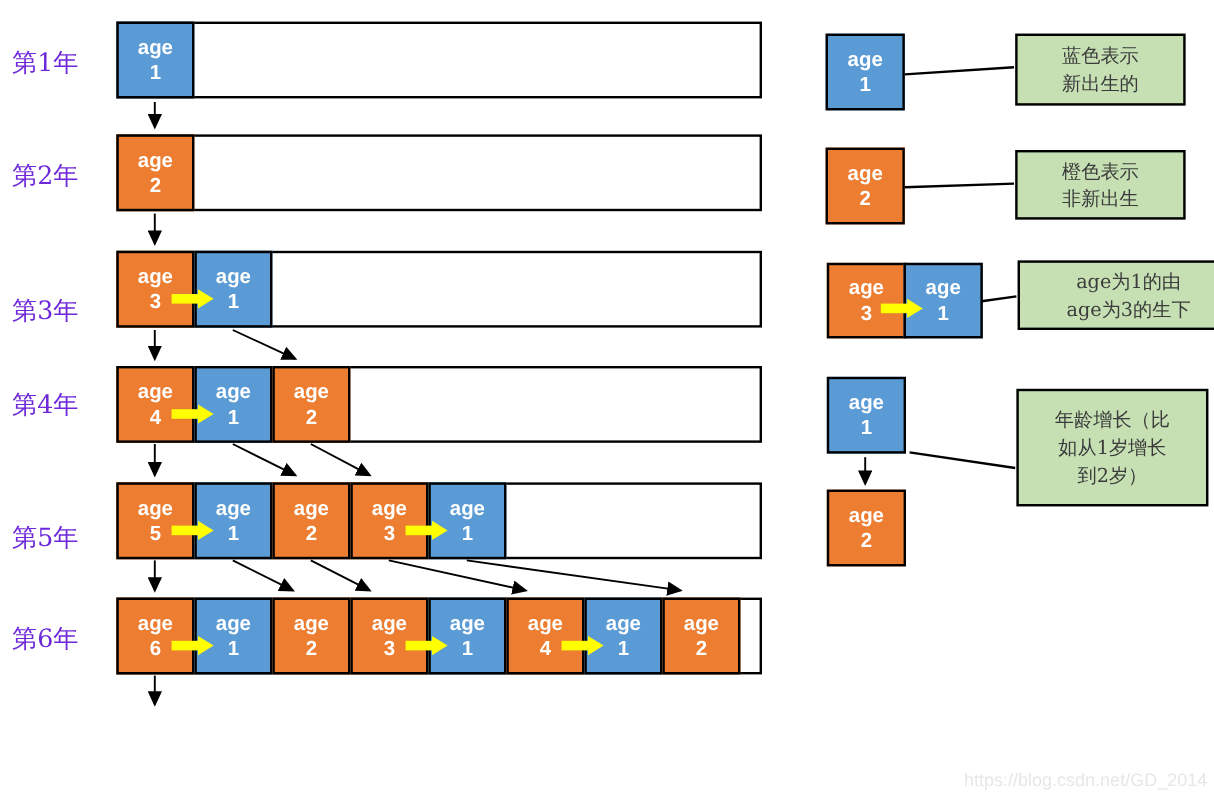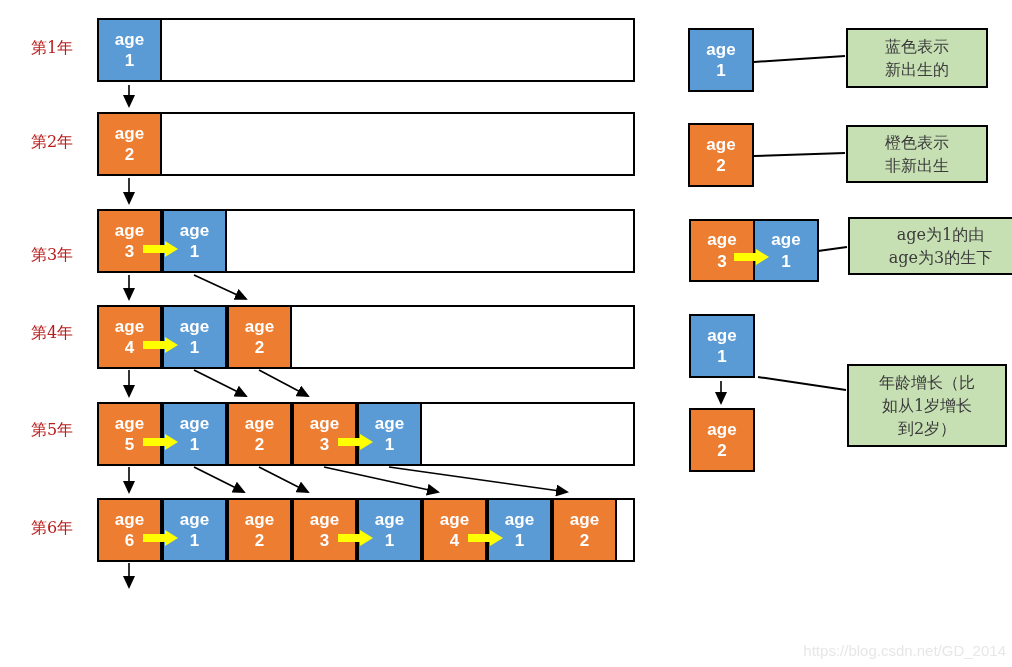--- a/index.html
+++ b/index.html
@@ -1,21 +1,21 @@
 <!DOCTYPE html>
 <html style="--newborn: #5B9BD5; --grown: #ED7D31; --note_bg: #C6E0B4; --birth_arrow: #FFFF00;"><head>
 <meta charset="utf-8">
 <style>
   html,body{margin:0;padding:0;background:#fff;}
   .canvas{position:relative;width:1012px;height:667px;background:#ffffff;overflow:hidden;
           font-family:"Liberation Sans",sans-serif;}
   svg.overlay{position:absolute;left:0;top:0;pointer-events:none;}
 
   .ylabel{position:absolute;left:10px;width:84px;font-family:"DejaVu Serif","Liberation Serif",serif;
-          font-size:16px;color:#b91c1c;white-space:nowrap;text-align:center;}
+          font-size:21px;color:#6d28d9;white-space:nowrap;}
 
   .row{position:absolute;left:97px;width:538px;height:64px;border:2px solid #000;
        box-sizing:border-box;background:#fff;}
 
   .agebox{position:absolute;top:-2px;width:65px;height:64px;border:2px solid #000;box-sizing:border-box;
           display:flex;flex-direction:column;align-items:center;justify-content:center;
           color:#fff;font-weight:bold;font-size:17px;line-height:1.25;}
   .agebox[data-type="newborn"]{background:var(--newborn,#5B9BD5);}
   .agebox[data-type="grown"]{background:var(--grown,#ED7D31);}
 
@@ -47,21 +47,21 @@
 </style>
 </head>
 <body>
 
 <div class="canvas">
 
   <div class="ylabel" style="top:38px">第1年</div>
   <div class="ylabel" style="top:132px">第2年</div>
   <div class="ylabel" style="top:245px">第3年</div>
   <div class="ylabel" style="top:323px">第4年</div>
-  <div class="ylabel" style="top:420px">第5年</div>
+  <div class="ylabel" style="top:434px">第5年</div>
   <div class="ylabel" style="top:518px">第6年</div>
 
   <div class="row" style="top:18px">
     <div class="agebox" style="left:-2px" data-type="newborn">
       <div>age</div>
       <div>1</div>
     </div>
   </div>
 
   <div class="row" style="top:112px">
@@ -220,21 +220,21 @@
     <div>非新出生</div>
   </div>
   <div class="note" style="left:846px;top:28px;width:142px;height:60px">
     <div>蓝色表示</div>
     <div>新出生的</div>
   </div>
   <div class="note" style="left:848px;top:217px;width:185px;height:58px">
     <div>age为1的由</div>
     <div>age为3的生下</div>
   </div>
-  <div class="note" style="left:847px;top:364px;width:160px;height:83px">
+  <div class="note" style="left:847px;top:324px;width:160px;height:98px">
     <div>年龄增长（比</div>
     <div>如从1岁增长</div>
     <div>到2岁）</div>
   </div>
 
   <svg class="overlay" width="1012" height="667" viewBox="0 0 1012 667">
     <defs>
       <marker id="ah" markerUnits="userSpaceOnUse" markerWidth="14" markerHeight="12" refX="11" refY="6" orient="auto">
         <path d="M0,0 L13,6 L0,12 Z" fill="#000"></path>
       </marker>

